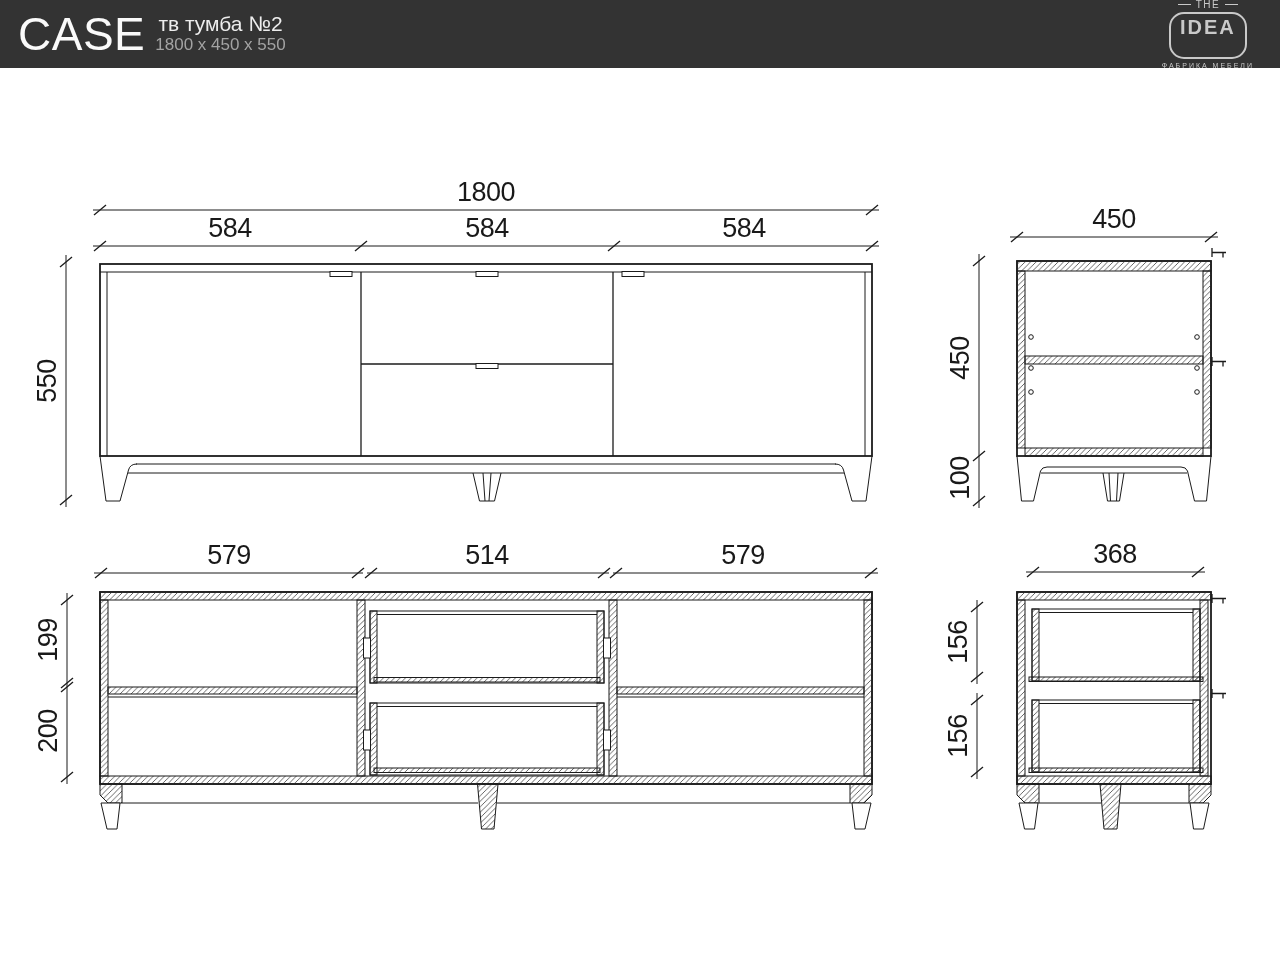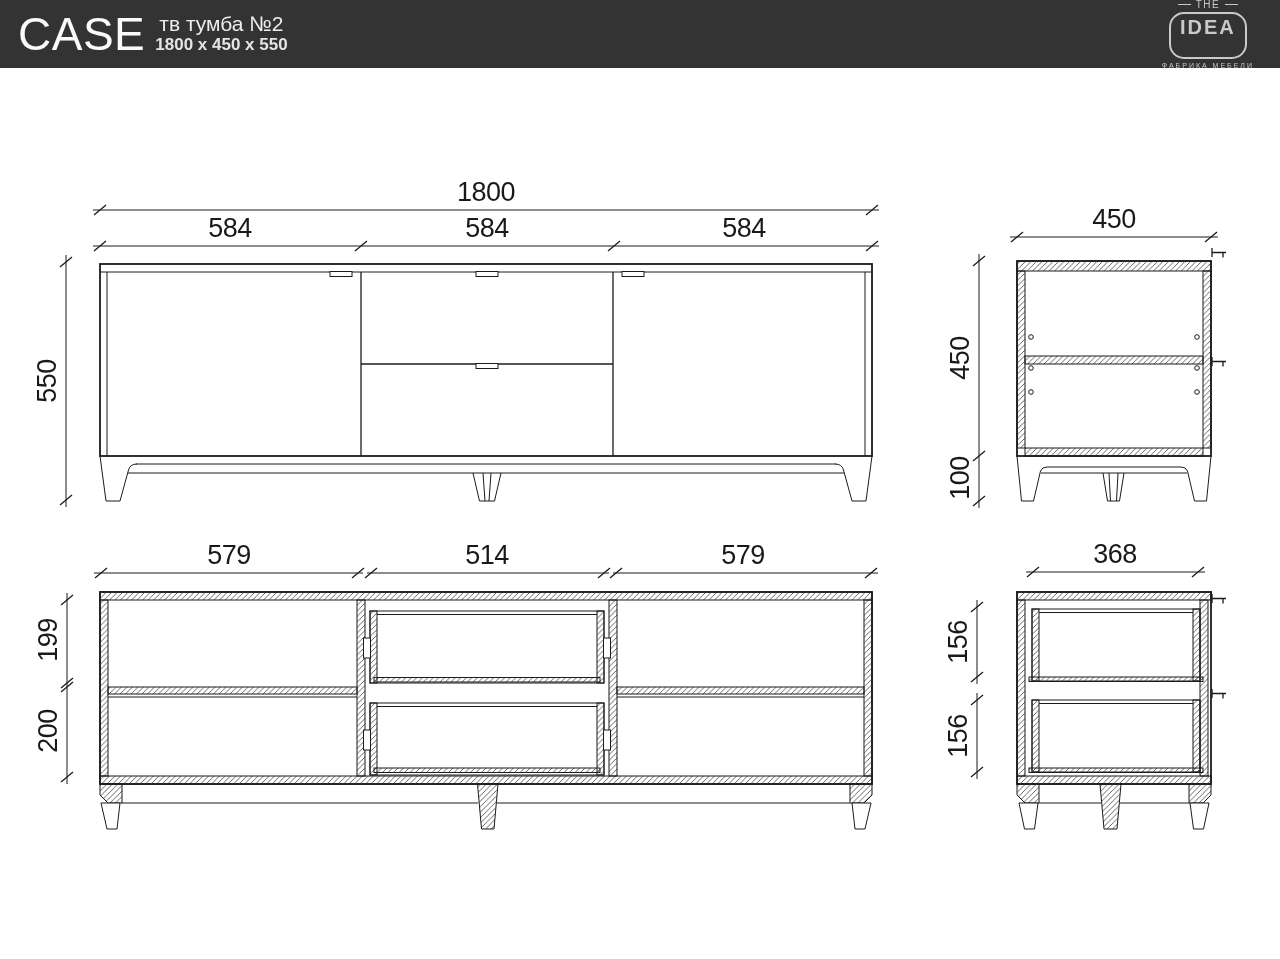--- a/index.html
+++ b/index.html
@@ -3,21 +3,21 @@
 <meta charset="utf-8">
 <style>
   html,body{margin:0;padding:0;background:#fff;width:1280px;height:959px;overflow:hidden;
     font-family:"Liberation Sans",sans-serif;}
   .topbar{height:68px;background:#333333;display:flex;justify-content:space-between;
     align-items:center;padding:0 26px 0 18px;box-sizing:border-box;}
   .brand{display:flex;align-items:center;}
   .brand-name{font-size:46px;color:#fafafa;letter-spacing:.5px;line-height:1;}
   .brand-sub{margin-left:10px;display:flex;flex-direction:column;justify-content:center;}
   .brand-type{font-size:21px;color:#ededed;line-height:1.1;text-align:center;}
-  .brand-dims{font-size:17px;color:#e5e5e5;line-height:1.2;font-weight:bold;}
+  .brand-dims{font-size:17px;color:#a3a3a3;line-height:1.2;}
   .logo{display:flex;flex-direction:column;align-items:center;color:#c9c9c9;}
   .logo-the{display:flex;align-items:center;gap:5px;font-size:10px;letter-spacing:1.5px;margin-bottom:2px;}
   .rule{width:13px;height:1px;background:#c9c9c9;display:inline-block;}
   .logo-idea{border:2px solid #c9c9c9;border-radius:15px;padding:1px 9px 18px;font-size:20px;
     font-weight:bold;letter-spacing:2px;line-height:1.2;}
   .logo-factory{margin-top:3px;font-size:7px;letter-spacing:2px;white-space:nowrap;}
   svg .ln{stroke:#1b1b1b;stroke-width:1;fill:none;}
   svg .ln2{stroke-width:1.8;}
   svg .lnm{stroke-width:1.3;}
   svg .hatch{fill:url(#hatch);stroke:#1b1b1b;stroke-width:1;}

